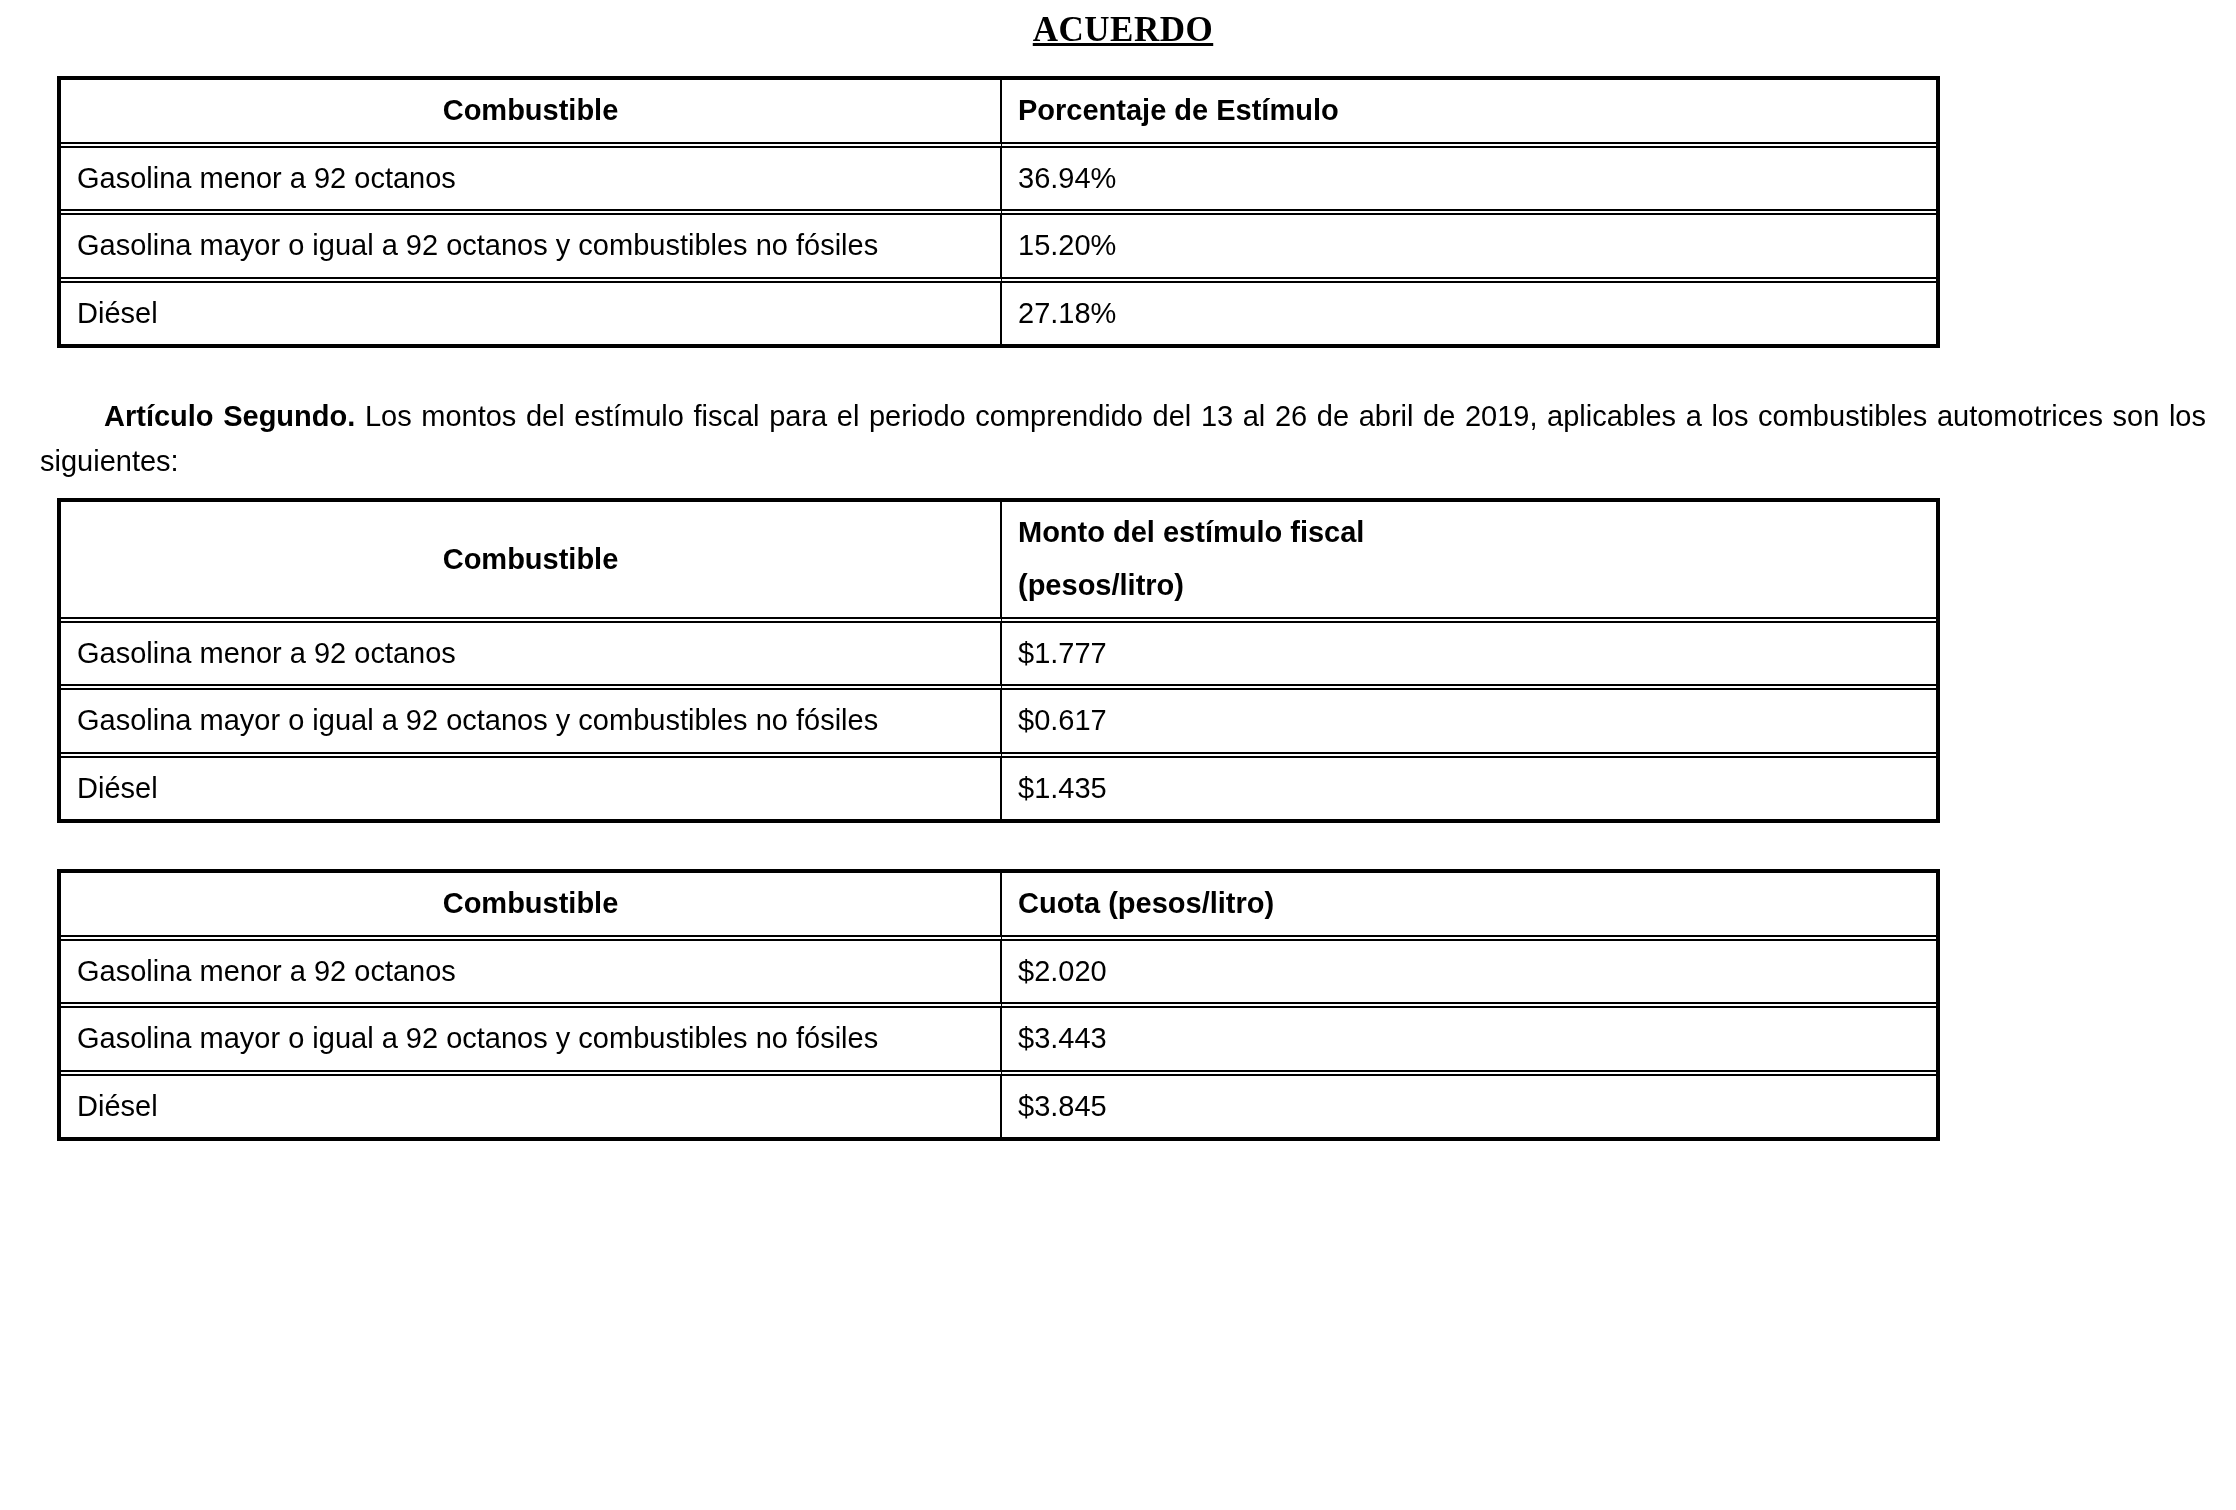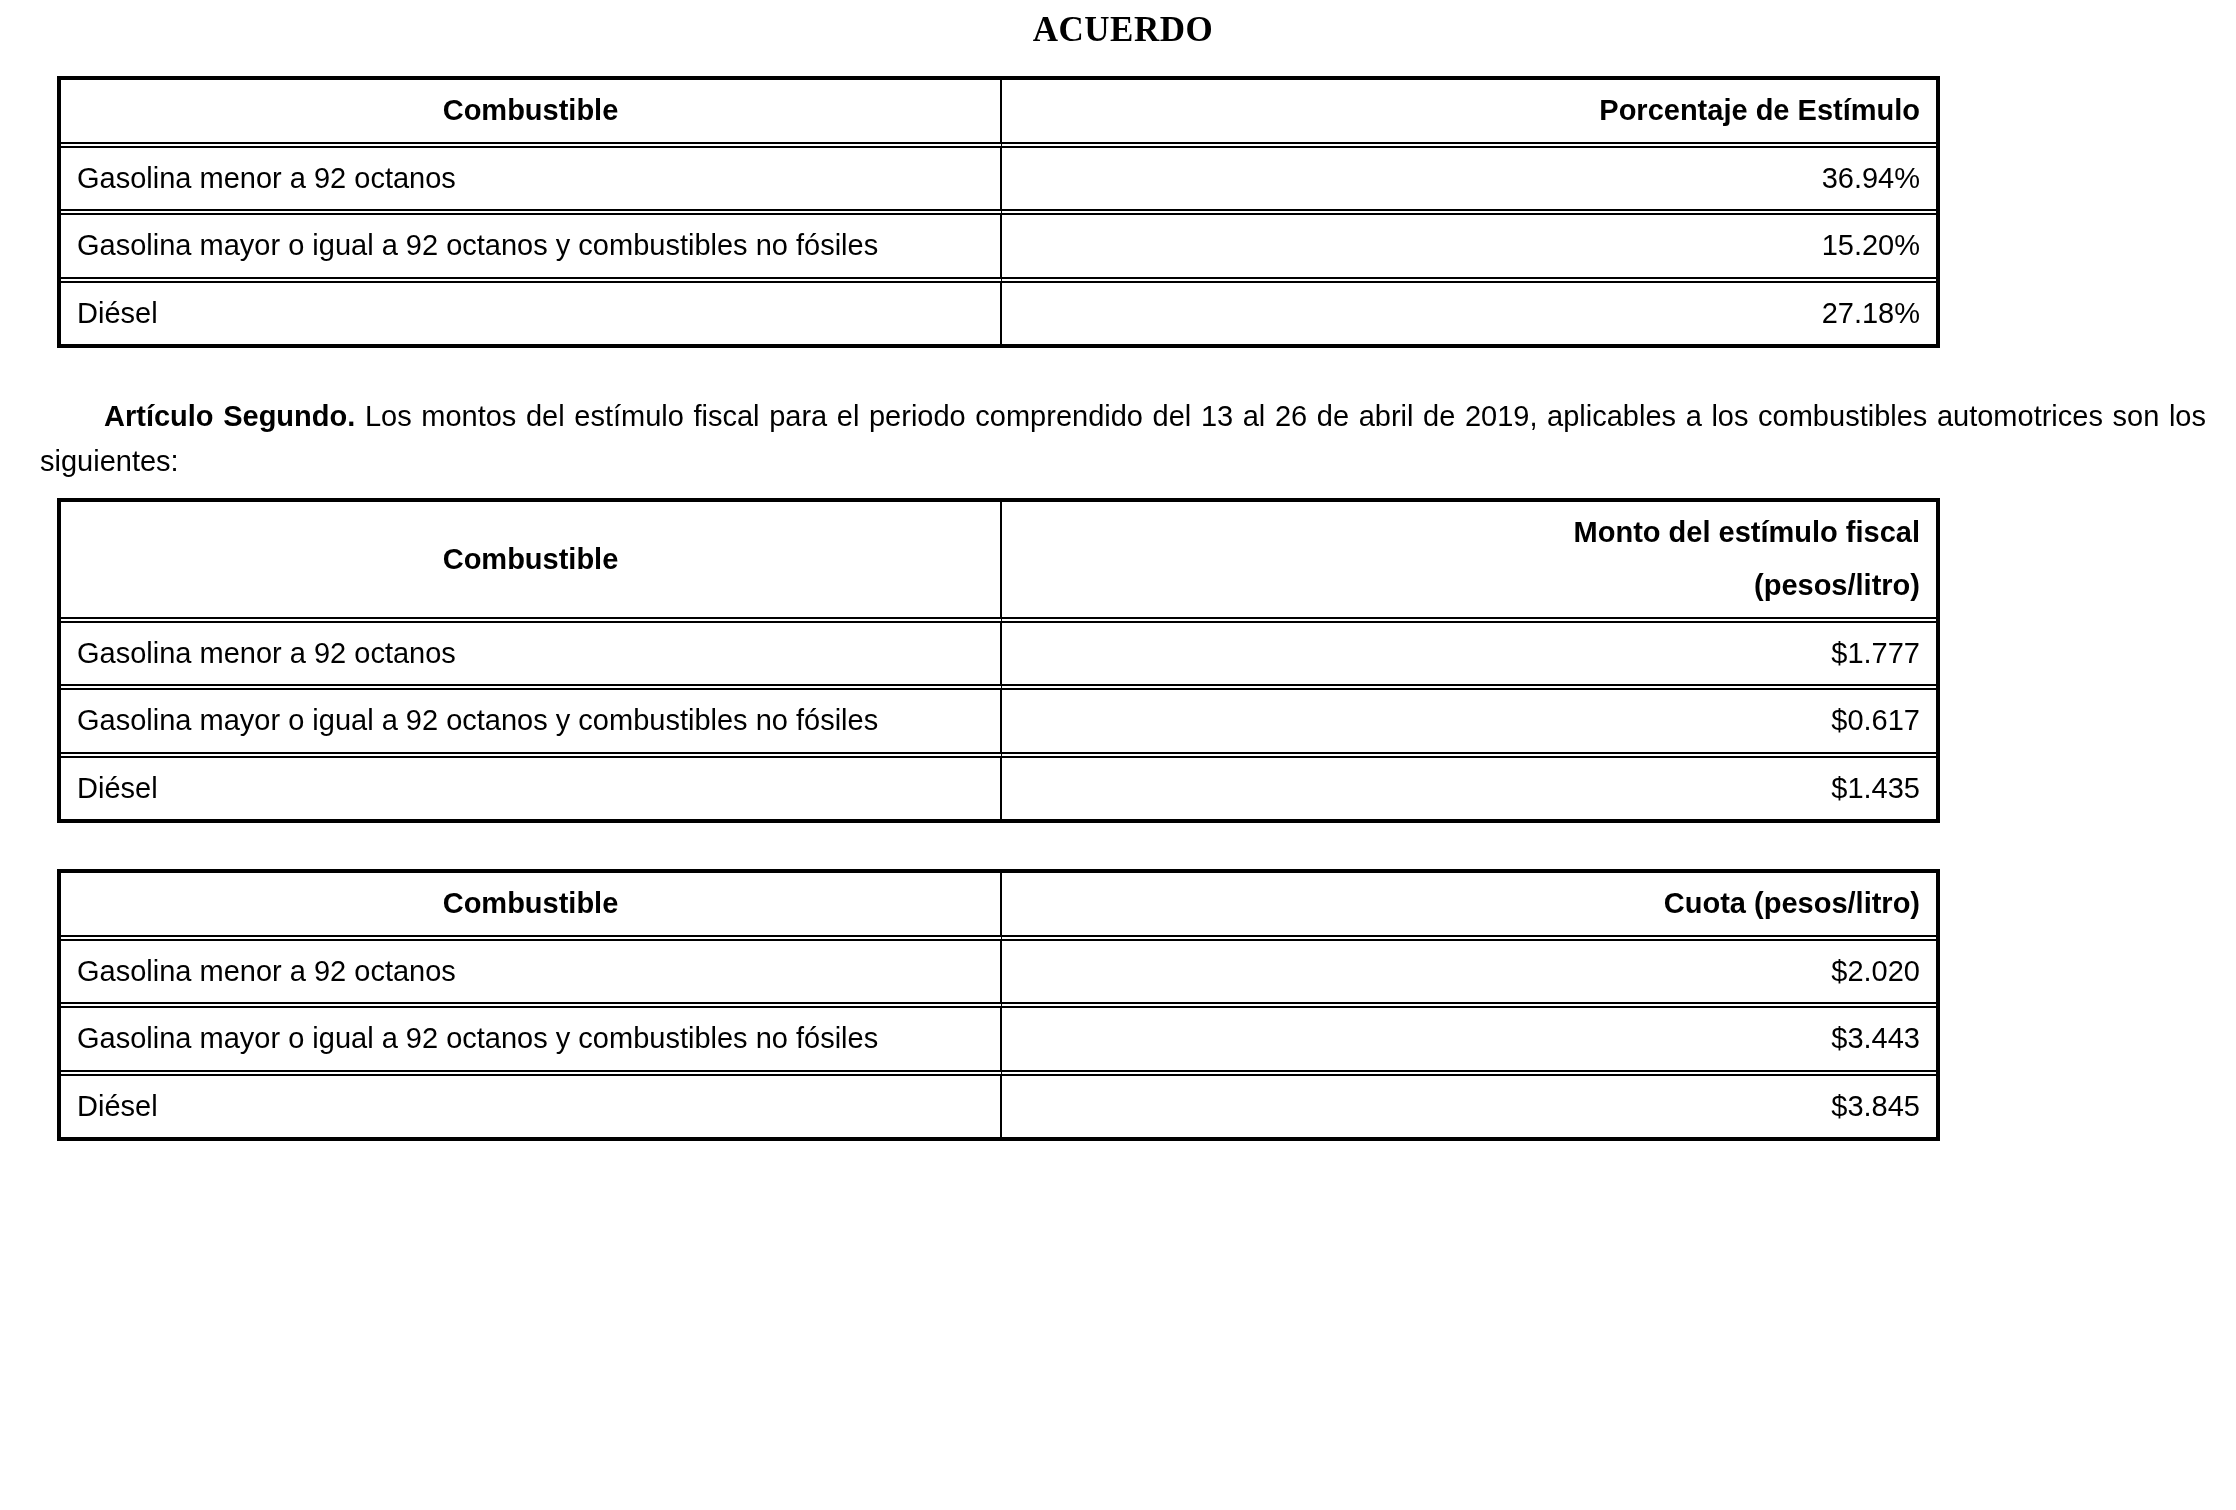--- a/index.html
+++ b/index.html
@@ -17,20 +17,21 @@
     width: 2236px; height: 1510px;
     padding: 8px 30px 0 40px;
   }
   .doc-title {
     font-family: "Liberation Serif", "DejaVu Serif", serif;
     font-size: 35px;
     font-weight: bold;
     text-align: center;
     margin: 2px 0 26px 0;
     letter-spacing: 0.5px;
+    text-decoration: underline;
   }
   .para {
     text-align: justify;
     text-indent: 64px;
     line-height: 1.55;
     margin: 0 0 14px 0;
   }
   .b { font-weight: bold; }
   table.doc-table {
     border-collapse: separate;
@@ -51,21 +52,21 @@
     border-bottom: 6px double #000;
   }
   .doc-table .c1 {
     width: 941px;
     border-right: 2px solid #000;
   }
   .doc-table td.c1 {
     text-align: justify;
     padding-right: 40px;
   }
-  .doc-table td.c2, .doc-table th.c2 { text-align: right; }
+  .doc-table td.c2, .doc-table th.c2 { text-align: left; }
   .doc-table tbody td { border-bottom: 6px double #000; }
   .doc-table tbody tr:last-child td { border-bottom: none; }
   .hdr-line2 { margin-top: 10px; }
   .hdr-line2:empty { display: none; margin: 0; }
 </style>
 </head>
 <body>
 
 <div class="page">
 

